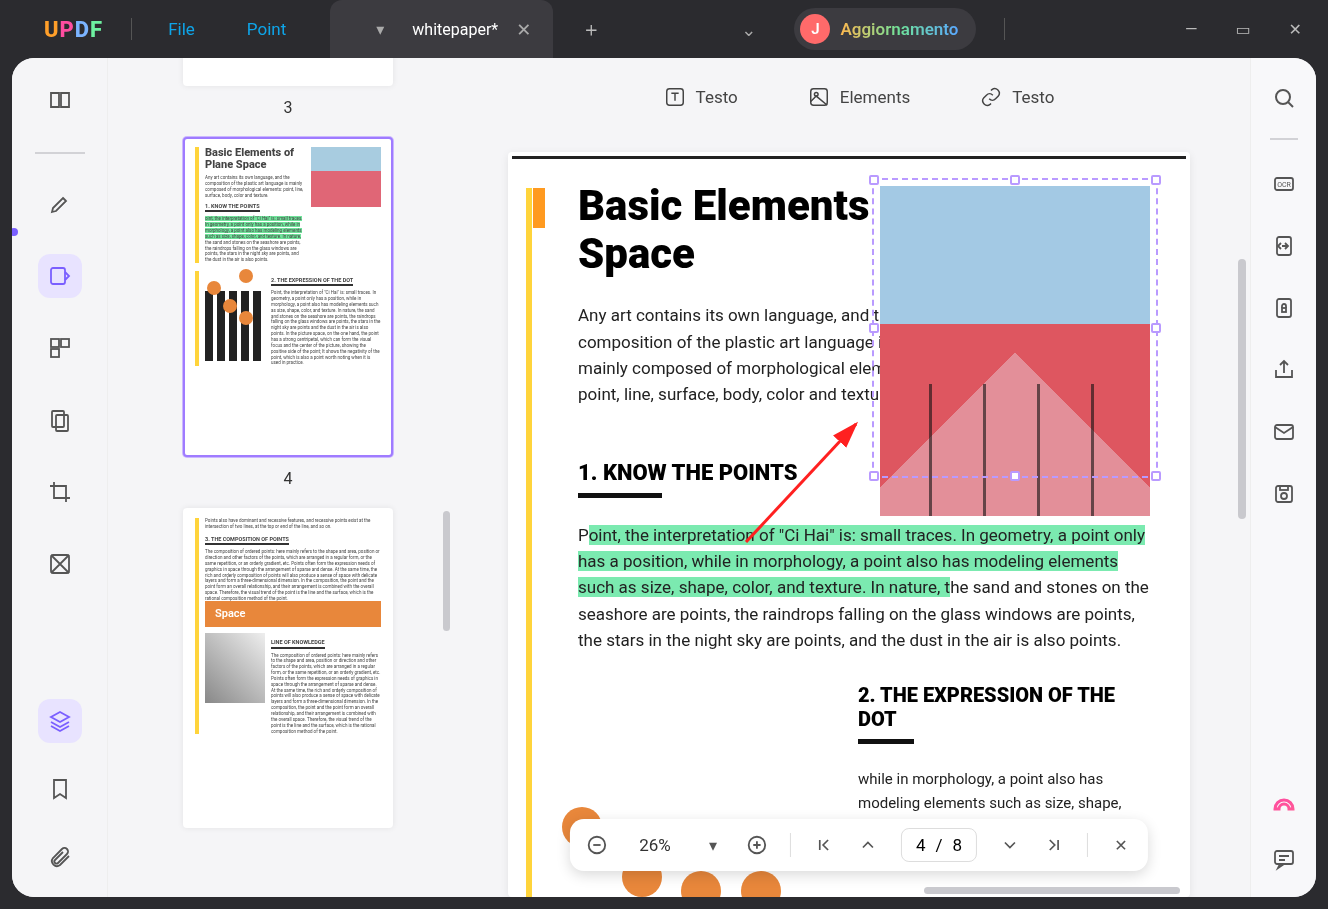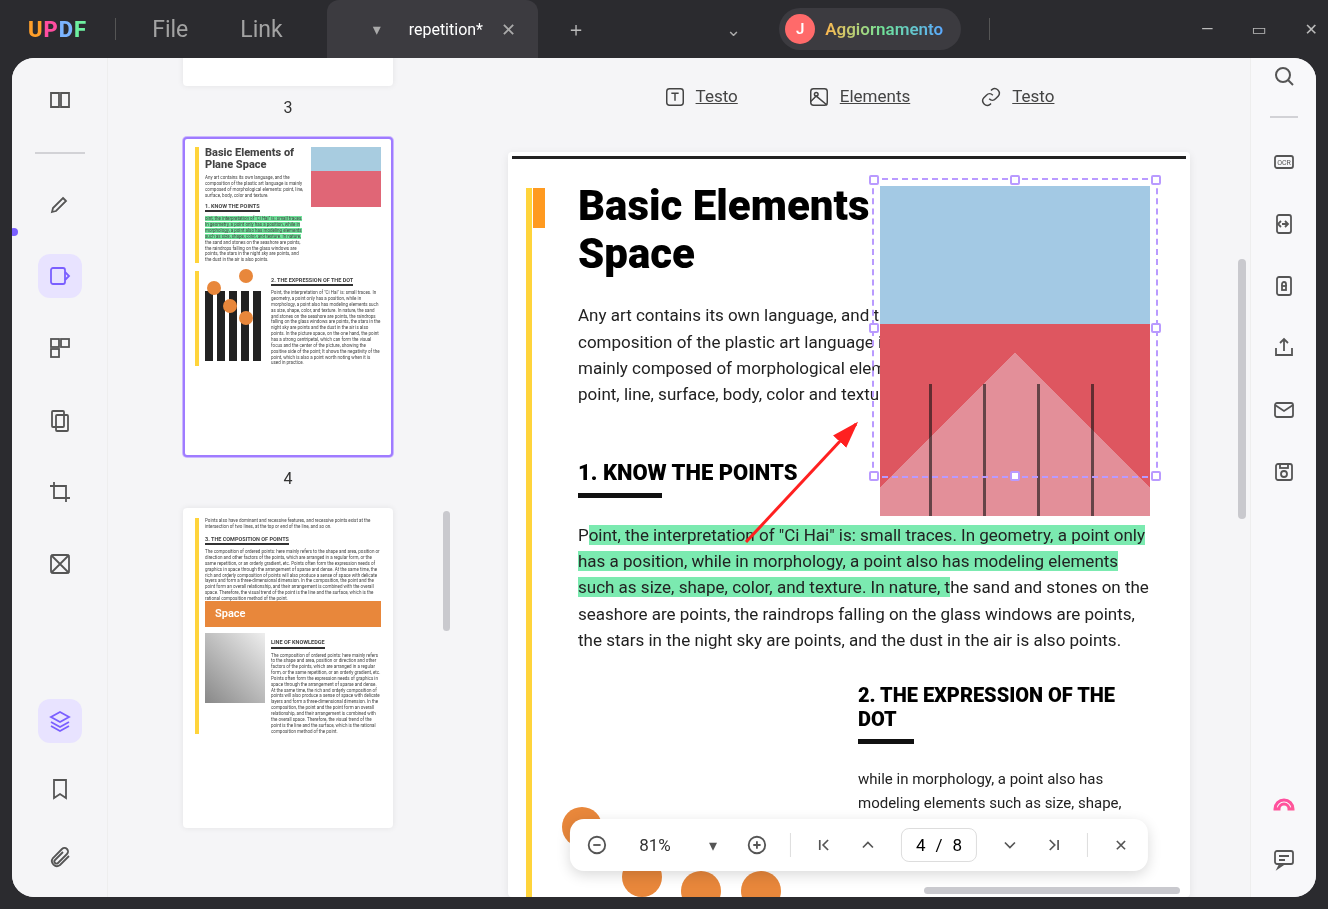--- a/index.html
+++ b/index.html
@@ -1,23 +1,23 @@
 <!DOCTYPE html>
 <html><head>
 <meta charset="utf-8">
 <style>
 * { margin: 0; padding: 0; box-sizing: border-box; font-family: -apple-system, BlinkMacSystemFont, "Segoe UI", Roboto, sans-serif; }
 body { background: #2b2b2f; width: 1328px; height: 909px; overflow: hidden; position: relative; }
 
 
-.titlebar { height: 58px; background: #2b2b2f; display: flex; align-items: center; padding: 0 10px; }
+.titlebar { height: 58px; background: #2b2b2f; display: flex; align-items: center; padding: 0 26px; }
 .logo { font-weight: 800; font-size: 22px; margin: 0 18px; letter-spacing: 1px; }
 .logo .u{color:#ff9f2a;} .logo .p{color:#ff4da0;} .logo .d{color:#7bb4ff;} .logo .f{color:#6ef0a0;}
 .tb-sep { width:1px; height:22px; background:#555; margin: 0 10px; }
-.menu-item { color: #a3a3a3; font-size: 23px; padding: 0 26px; cursor: pointer; }
+.menu-item { color: #0ea5e9; font-size: 17px; padding: 0 26px; cursor: pointer; }
 .tabbar { display:flex; align-items:center; margin-left:18px; }
 .tab { display:flex; align-items:center; gap:18px; padding: 12px 22px; border-radius: 12px 12px 0 0; }
 .tab.active { background:#3c3b40; color:#fff; font-size:16px; }
 .tab-close { color:#aaa; font-size:18px; cursor:pointer; }
 .tab-dd { color:#aaa; margin-left:14px; padding:8px 10px; cursor:pointer;}
 .plus-tab { color:#bbb; font-size:20px; margin-left:28px; cursor:pointer;}
 .dd-chev { color:#aaa; margin-left:140px; font-size:18px; cursor:pointer;}
 .userchip { display:flex; align-items:center; background:#3c3b40; border-radius:22px; padding:6px 18px 6px 6px; margin-left:38px; gap:10px; cursor:pointer;}
 .avatar { width:30px; height:30px; border-radius:50%; background:#ff6a6a; color:#fff; display:flex; align-items:center; justify-content:center; font-weight:600; font-size:15px;}
 .upd-text { font-weight:600; font-size:17px; background:linear-gradient(90deg,#ffb84f,#6fe39a,#5aa8ff); -webkit-background-clip:text; -webkit-text-fill-color:transparent;}
@@ -48,21 +48,21 @@
 .thumb-bar-left { width:4px; background:#ffd43b; align-self:stretch;}
 .thumb-hl { background:#6fe39a; }
 .thumb-sec { font-weight:700; margin-top:6px; border-bottom:2px solid #333; display:inline-block; font-size:5.5px;}
 .thumb-bars { background:repeating-linear-gradient(90deg,#222 0 8px, #fff 8px 12px); height:70px; width:60px;}
 .tp5 .tag { background:#e8873b; color:#fff; font-size:11px; font-weight:600; padding:6px 10px; margin:6px 0;}
 .tp5 .bwimg { background:linear-gradient(45deg,#888,#eee); height:70px; width:60px;}
 
 
 .docarea { flex:1; position:relative; background:#f5f5f7; display:flex; flex-direction:column;}
 .doctoolbar { height:50px; display:flex; align-items:center; justify-content:center; gap:70px; margin-top:14px;}
-.dtool { display:flex; align-items:flex-start; gap:10px; color:#444; font-size:17px; cursor:pointer;text-decoration:underline;}
+.dtool { display:flex; align-items:center; gap:10px; color:#444; font-size:17px; cursor:pointer;}
 .dtool svg { width:22px; height:22px; }
 
 
 .canvas { margin:30px 60px 0 40px; background:#fff; border-radius:4px; position:relative; height:750px; padding:30px 40px 30px 40px; overflow:hidden; box-shadow:0 2px 8px rgba(0,0,0,.08);}
 .canvas::before { content:""; position:absolute; left:4px; top:4px; right:4px; height:3px; background:#222;}
 .accent { position:absolute; left:25px; top:36px; width:12px; height:40px; background:#ff9a20;}
 .yellow-strip { position:absolute; left:18px; top:36px; width:6px; bottom:0; background:#ffd43b; }
 .maincol { position:relative; margin-left:30px; }
 .h1 { font-size:42px; font-weight:900; line-height:1.15; margin-bottom:24px; }
 .para { font-size:17px; line-height:1.55; color:#222; max-width:350px; }
@@ -95,42 +95,42 @@
 .d1{bottom:60px;} .d2{bottom:10px;} .d3{bottom:-4px;} .d4b{bottom:-4px;}
 
 
 .bnav { position:absolute; left:50%; transform:translateX(-50%); bottom:26px; background:#fff; border-radius:14px; box-shadow:0 4px 14px rgba(0,0,0,.15); height:52px; display:flex; align-items:center; padding:0 16px; gap:22px;}
 .bnav .ic { width:22px; height:22px; color:#555; cursor:pointer; display:flex; align-items:center; justify-content:center;}
 .bnav .txt { font-size:17px; color:#333; min-width:50px; text-align:center;}
 .bnav .pager { border:1px solid #ddd; border-radius:8px; padding:6px 14px; display:flex; align-items:center; gap:10px; font-size:17px;}
 .bnav .div { width:1px; height:24px; background:#ddd;}
 
 
-.rsb { width:66px; background:#f8f8fa; display:flex; flex-direction:column; align-items:center; gap:26px; border-left:1px solid #eee;}
+.rsb { width:66px; background:#f8f8fa; display:flex; flex-direction:column; align-items:center; padding-top:22px; gap:26px; border-left:1px solid #eee;}
 .rsb-item { width:36px; height:36px; display:flex; align-items:center; justify-content:center; color:#555; cursor:pointer;}
 .rsb-mini { width:28px; height:8px; border-bottom:2px solid #d2d2d6; margin-top:-10px;}
 .rsb-bottom { margin-top:auto; margin-bottom:20px; display:flex; flex-direction:column; align-items:center; gap:20px;}
 .rainbow { width:24px; height:24px; }
 .thumb-scrollbar { position:absolute; right:18px; top:54%; width:7px; height:120px; background:#c9c9ce; border-radius:4px;}
 .doc-scrollbar { position:absolute; right:4px; top:24%; width:8px; height:260px; background:#c9c9ce; border-radius:5px;}
 .bottom-scrollbar { position:absolute; left:0; right:68px; bottom:2px; height:10px; }
 .bottom-scrollbar .track { position:absolute; left:456px; right:2px; top:2px; height:7px; background:#c9c9ce; border-radius:4px;}
 </style>
 </head>
 <body>
 
 <div class="titlebar">
   <div class="logo"><span class="u">U</span><span class="p">P</span><span class="d">D</span><span class="f">F</span></div>
   <div class="tb-sep"></div>
   <div class="menu-item">File</div>
-  <div class="menu-item">Link</div>
+  <div class="menu-item">Point</div>
   <div class="tabbar">
     <div class="tab active">
       <span class="tab-dd">▾</span>
-      <span>repetition*</span>
+      <span>whitepaper*</span>
       <span class="tab-close">✕</span>
     </div>
     <span class="plus-tab">＋</span>
     <span class="dd-chev">⌄</span>
   </div>
   <div class="userchip">
     <div class="avatar">J</div>
     <span class="upd-text">Aggiornamento</span>
   </div>
   <div class="tb-sep" style="margin-left:28px;"></div>
@@ -347,21 +347,21 @@
       </div>
     </div>
 
     <div class="bnav">
       <div class="ic">
           <svg viewBox="0 0 24 24" width="22" height="22" fill="none" stroke="currentColor" stroke-width="2">
             <circle cx="12" cy="12" r="9"></circle>
             <path d="M8 12h8"></path>
           </svg>
         </div>
-      <div class="txt">81%</div>
+      <div class="txt">26%</div>
       <div class="ic">▾</div>
       <div class="ic">
           <svg viewBox="0 0 24 24" width="22" height="22" fill="none" stroke="currentColor" stroke-width="2">
             <circle cx="12" cy="12" r="9"></circle>
             <path d="M8 12h8M12 8v8"></path>
           </svg>
         </div>
       <div class="div"></div>
       <div class="ic">
           <svg viewBox="0 0 24 24" width="20" height="20" fill="none" stroke="currentColor" stroke-width="2">

